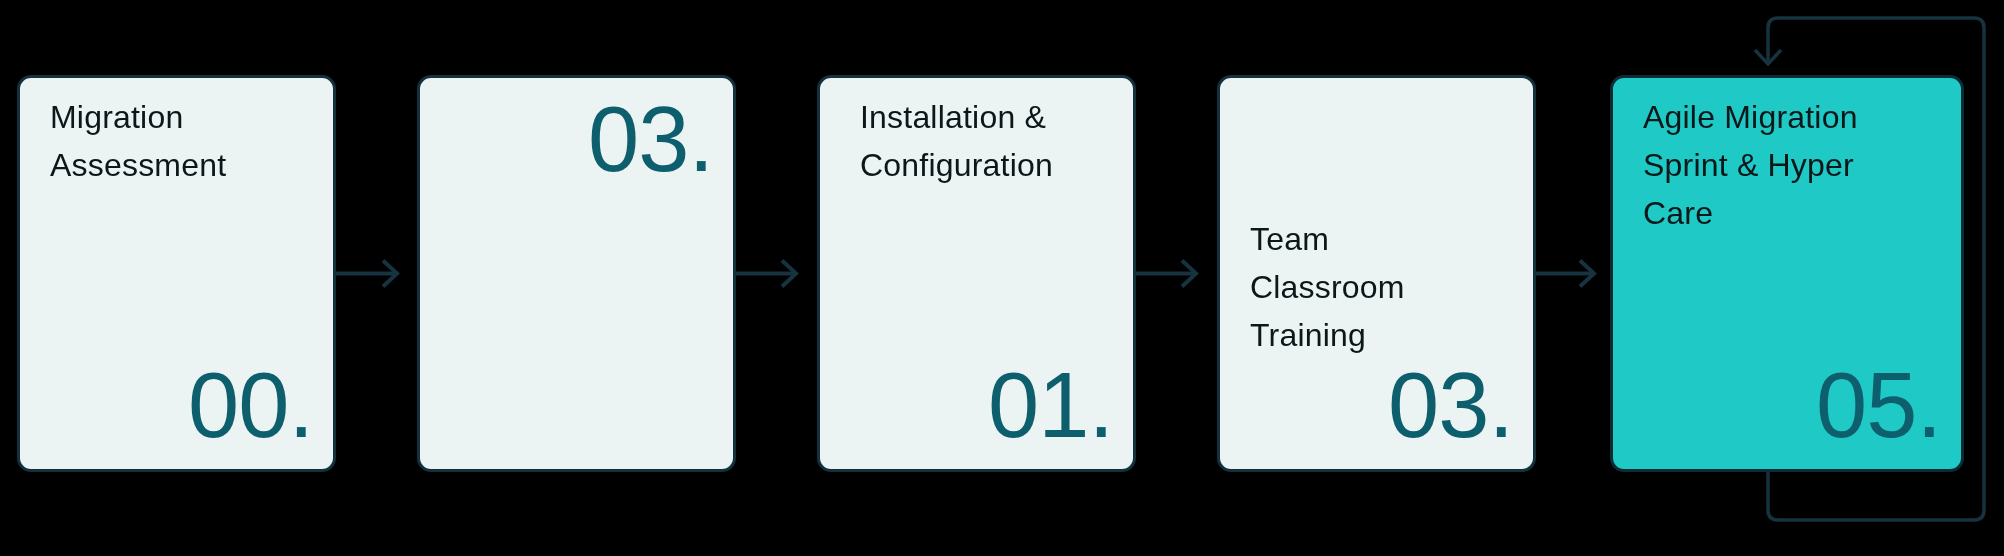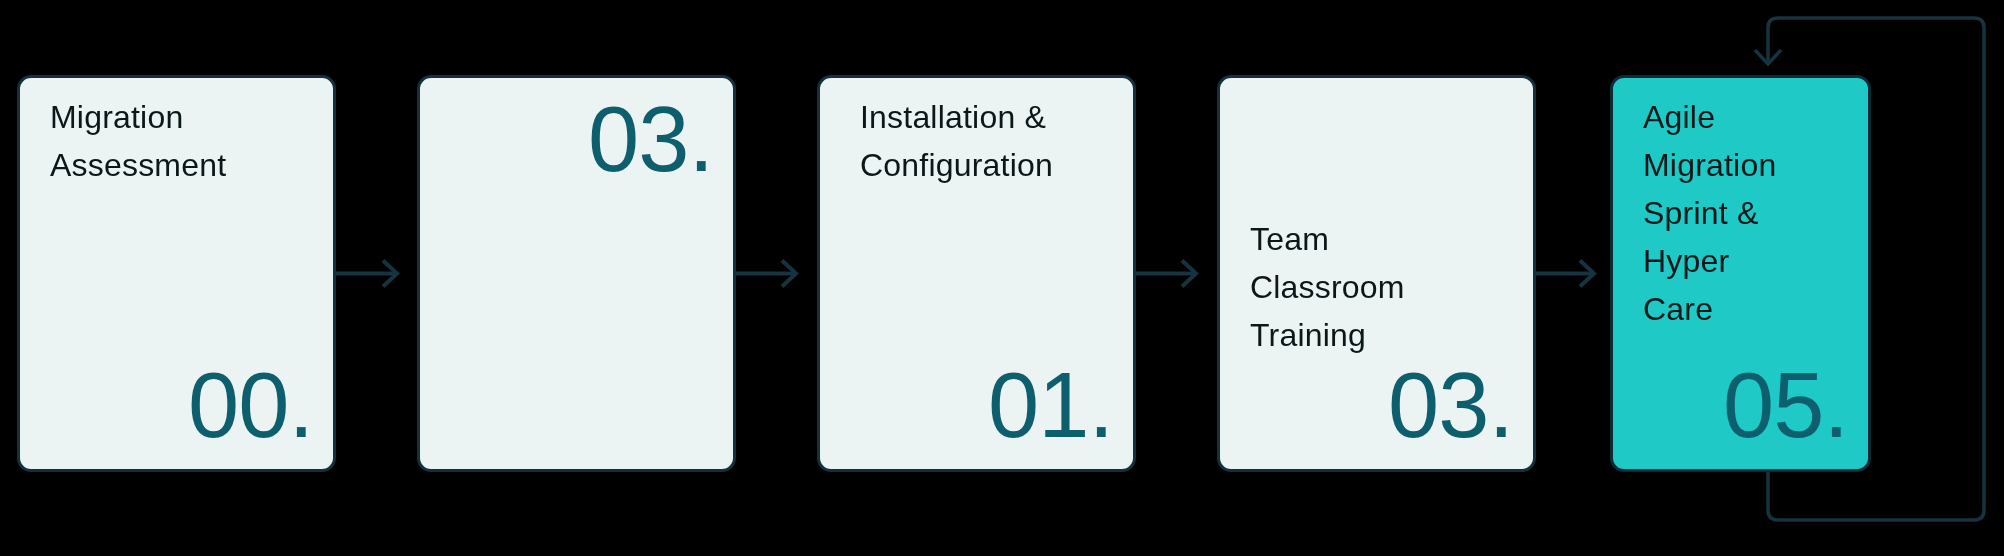--- a/index.html
+++ b/index.html
@@ -72,21 +72,21 @@
     position: absolute;
     left: 0; top: 0;
     width: 2004px;
     height: 556px;
     z-index: 0;
   }
   .pos-0 { left: 17px; }
   .pos-1 { left: 417px; }
   .pos-2 { left: 817px; padding-left: 40px; }
   .pos-3 { left: 1217px; justify-content: flex-end; }
-  .pos-4 { left: 1610px; width: 261px; }
+  .pos-4 { left: 1610px; width: 354px; }
   .gap-0 { left: 336px; }
   .gap-1 { left: 735px; }
   .gap-2 { left: 1135px; }
   .gap-3 { left: 1533px; }
 </style>
 </head>
 <body>
 
 <div class="canvas">
 

